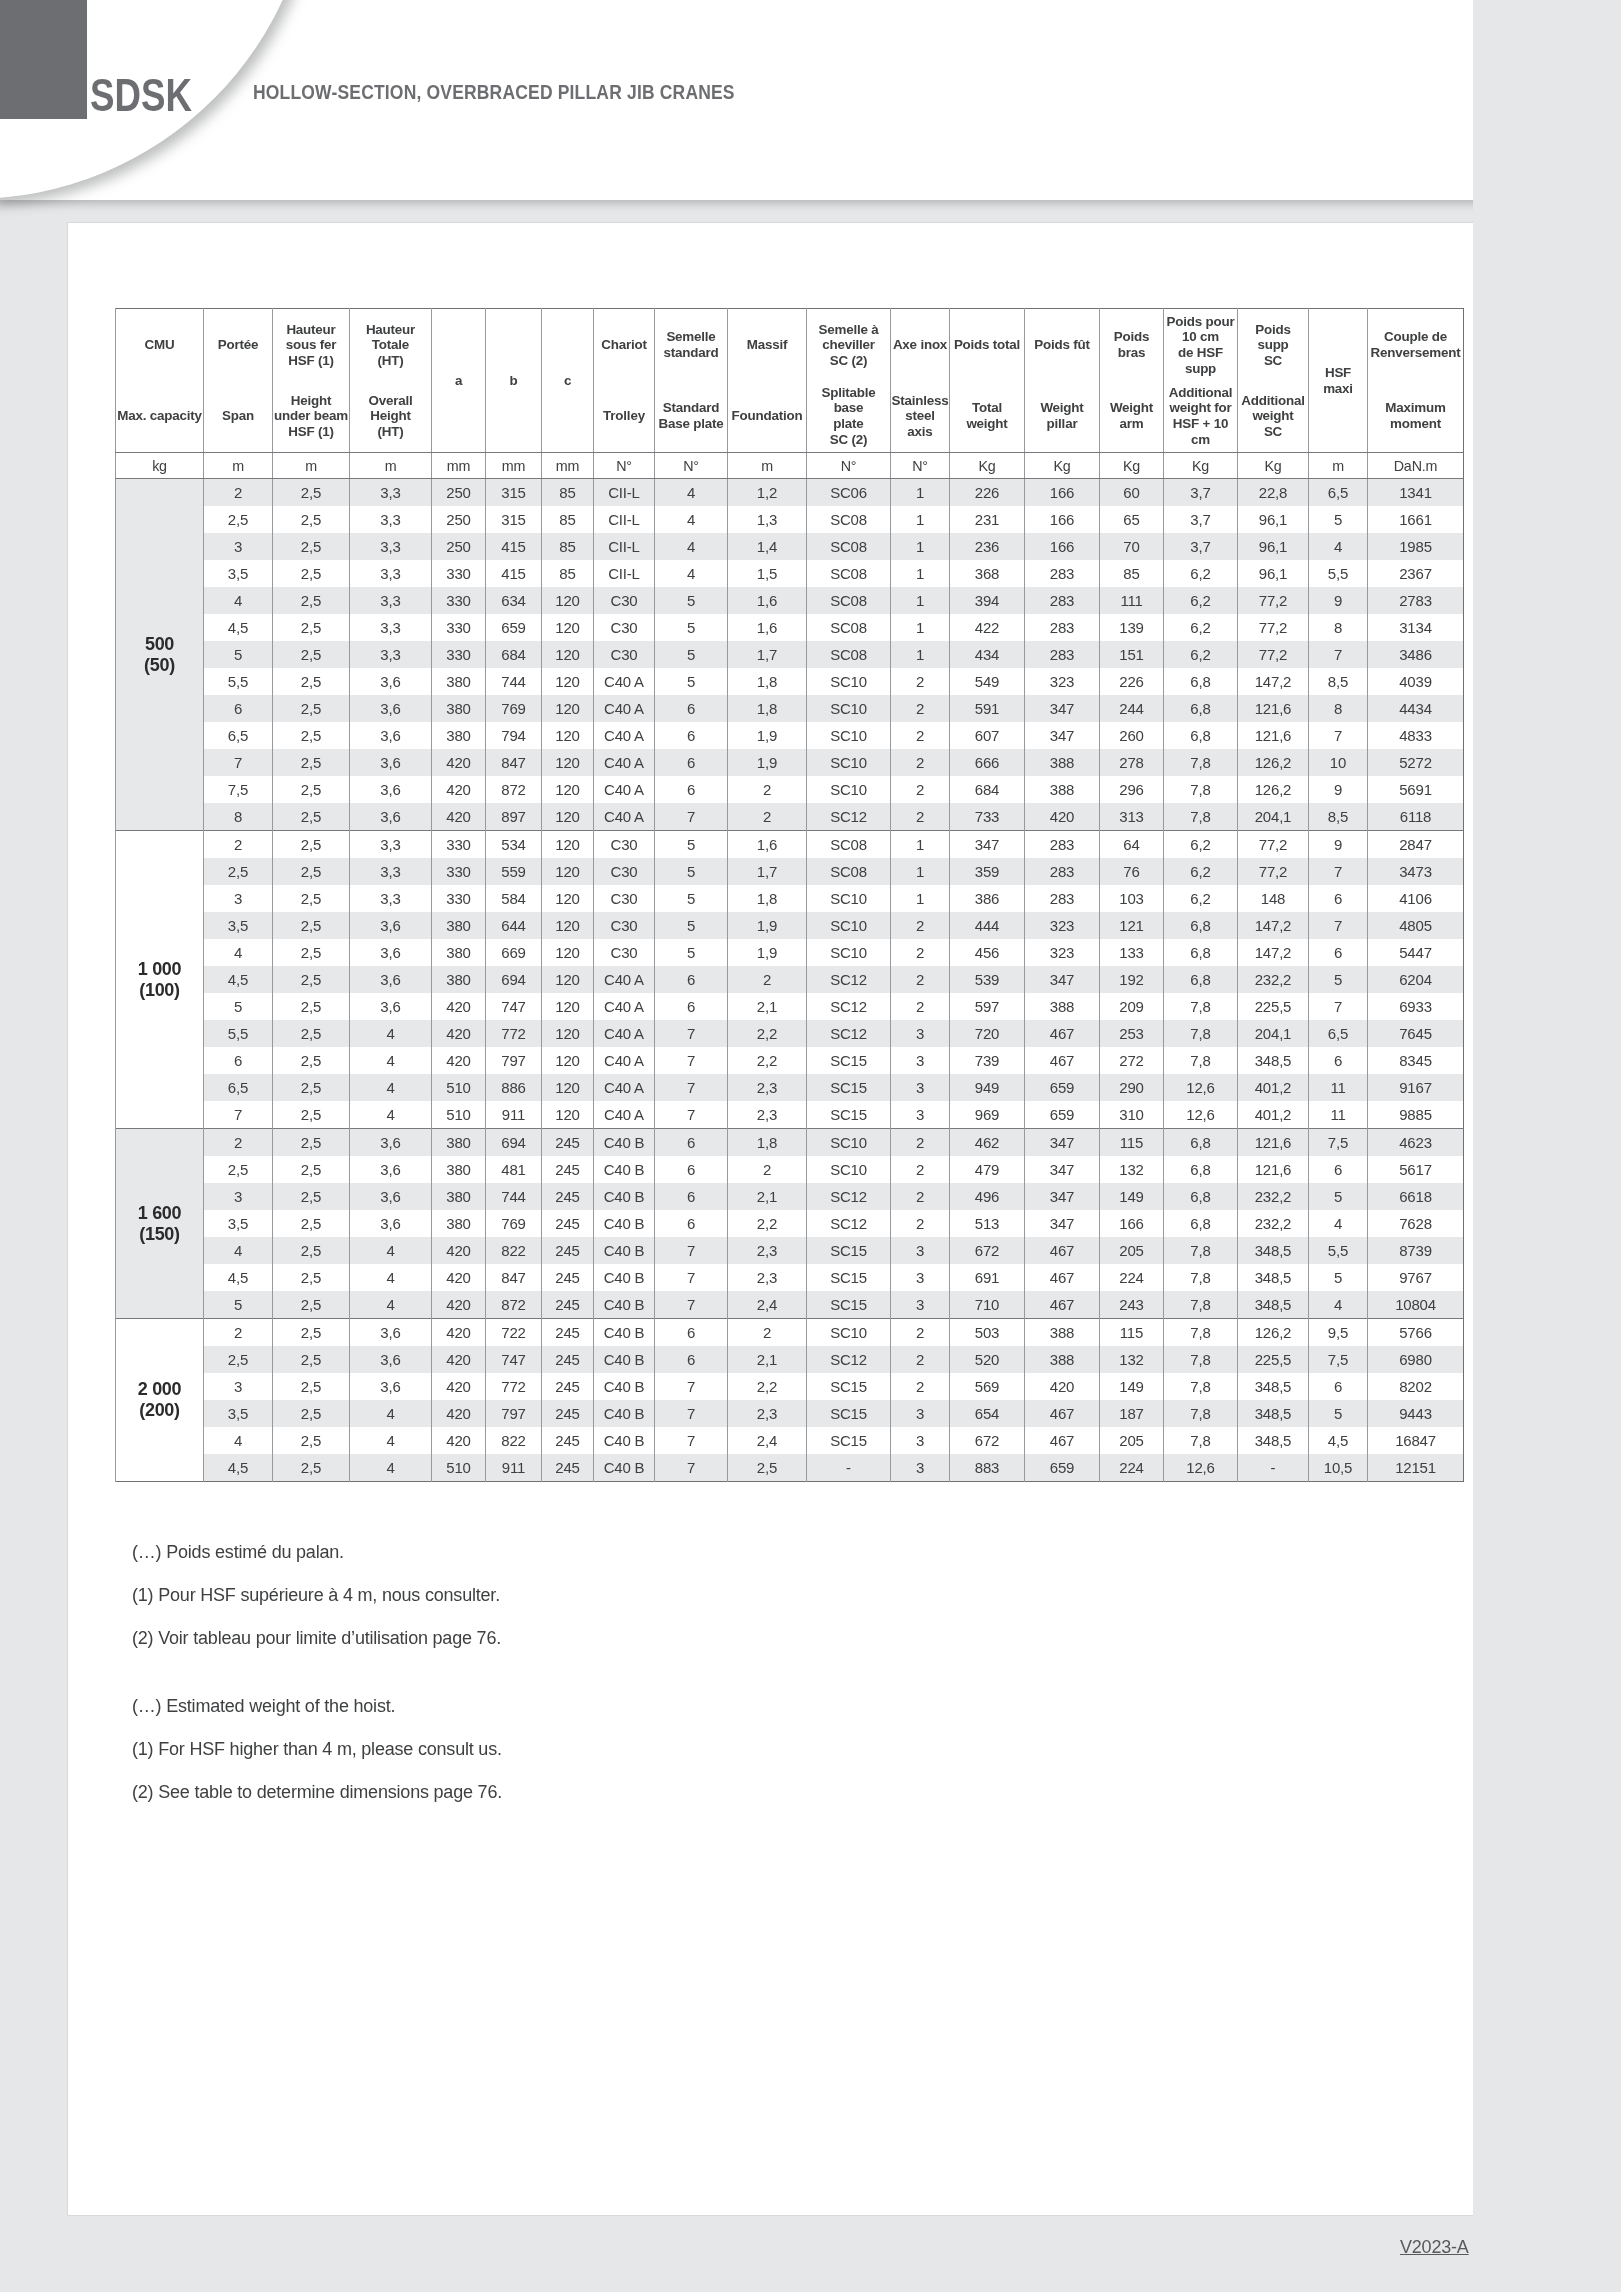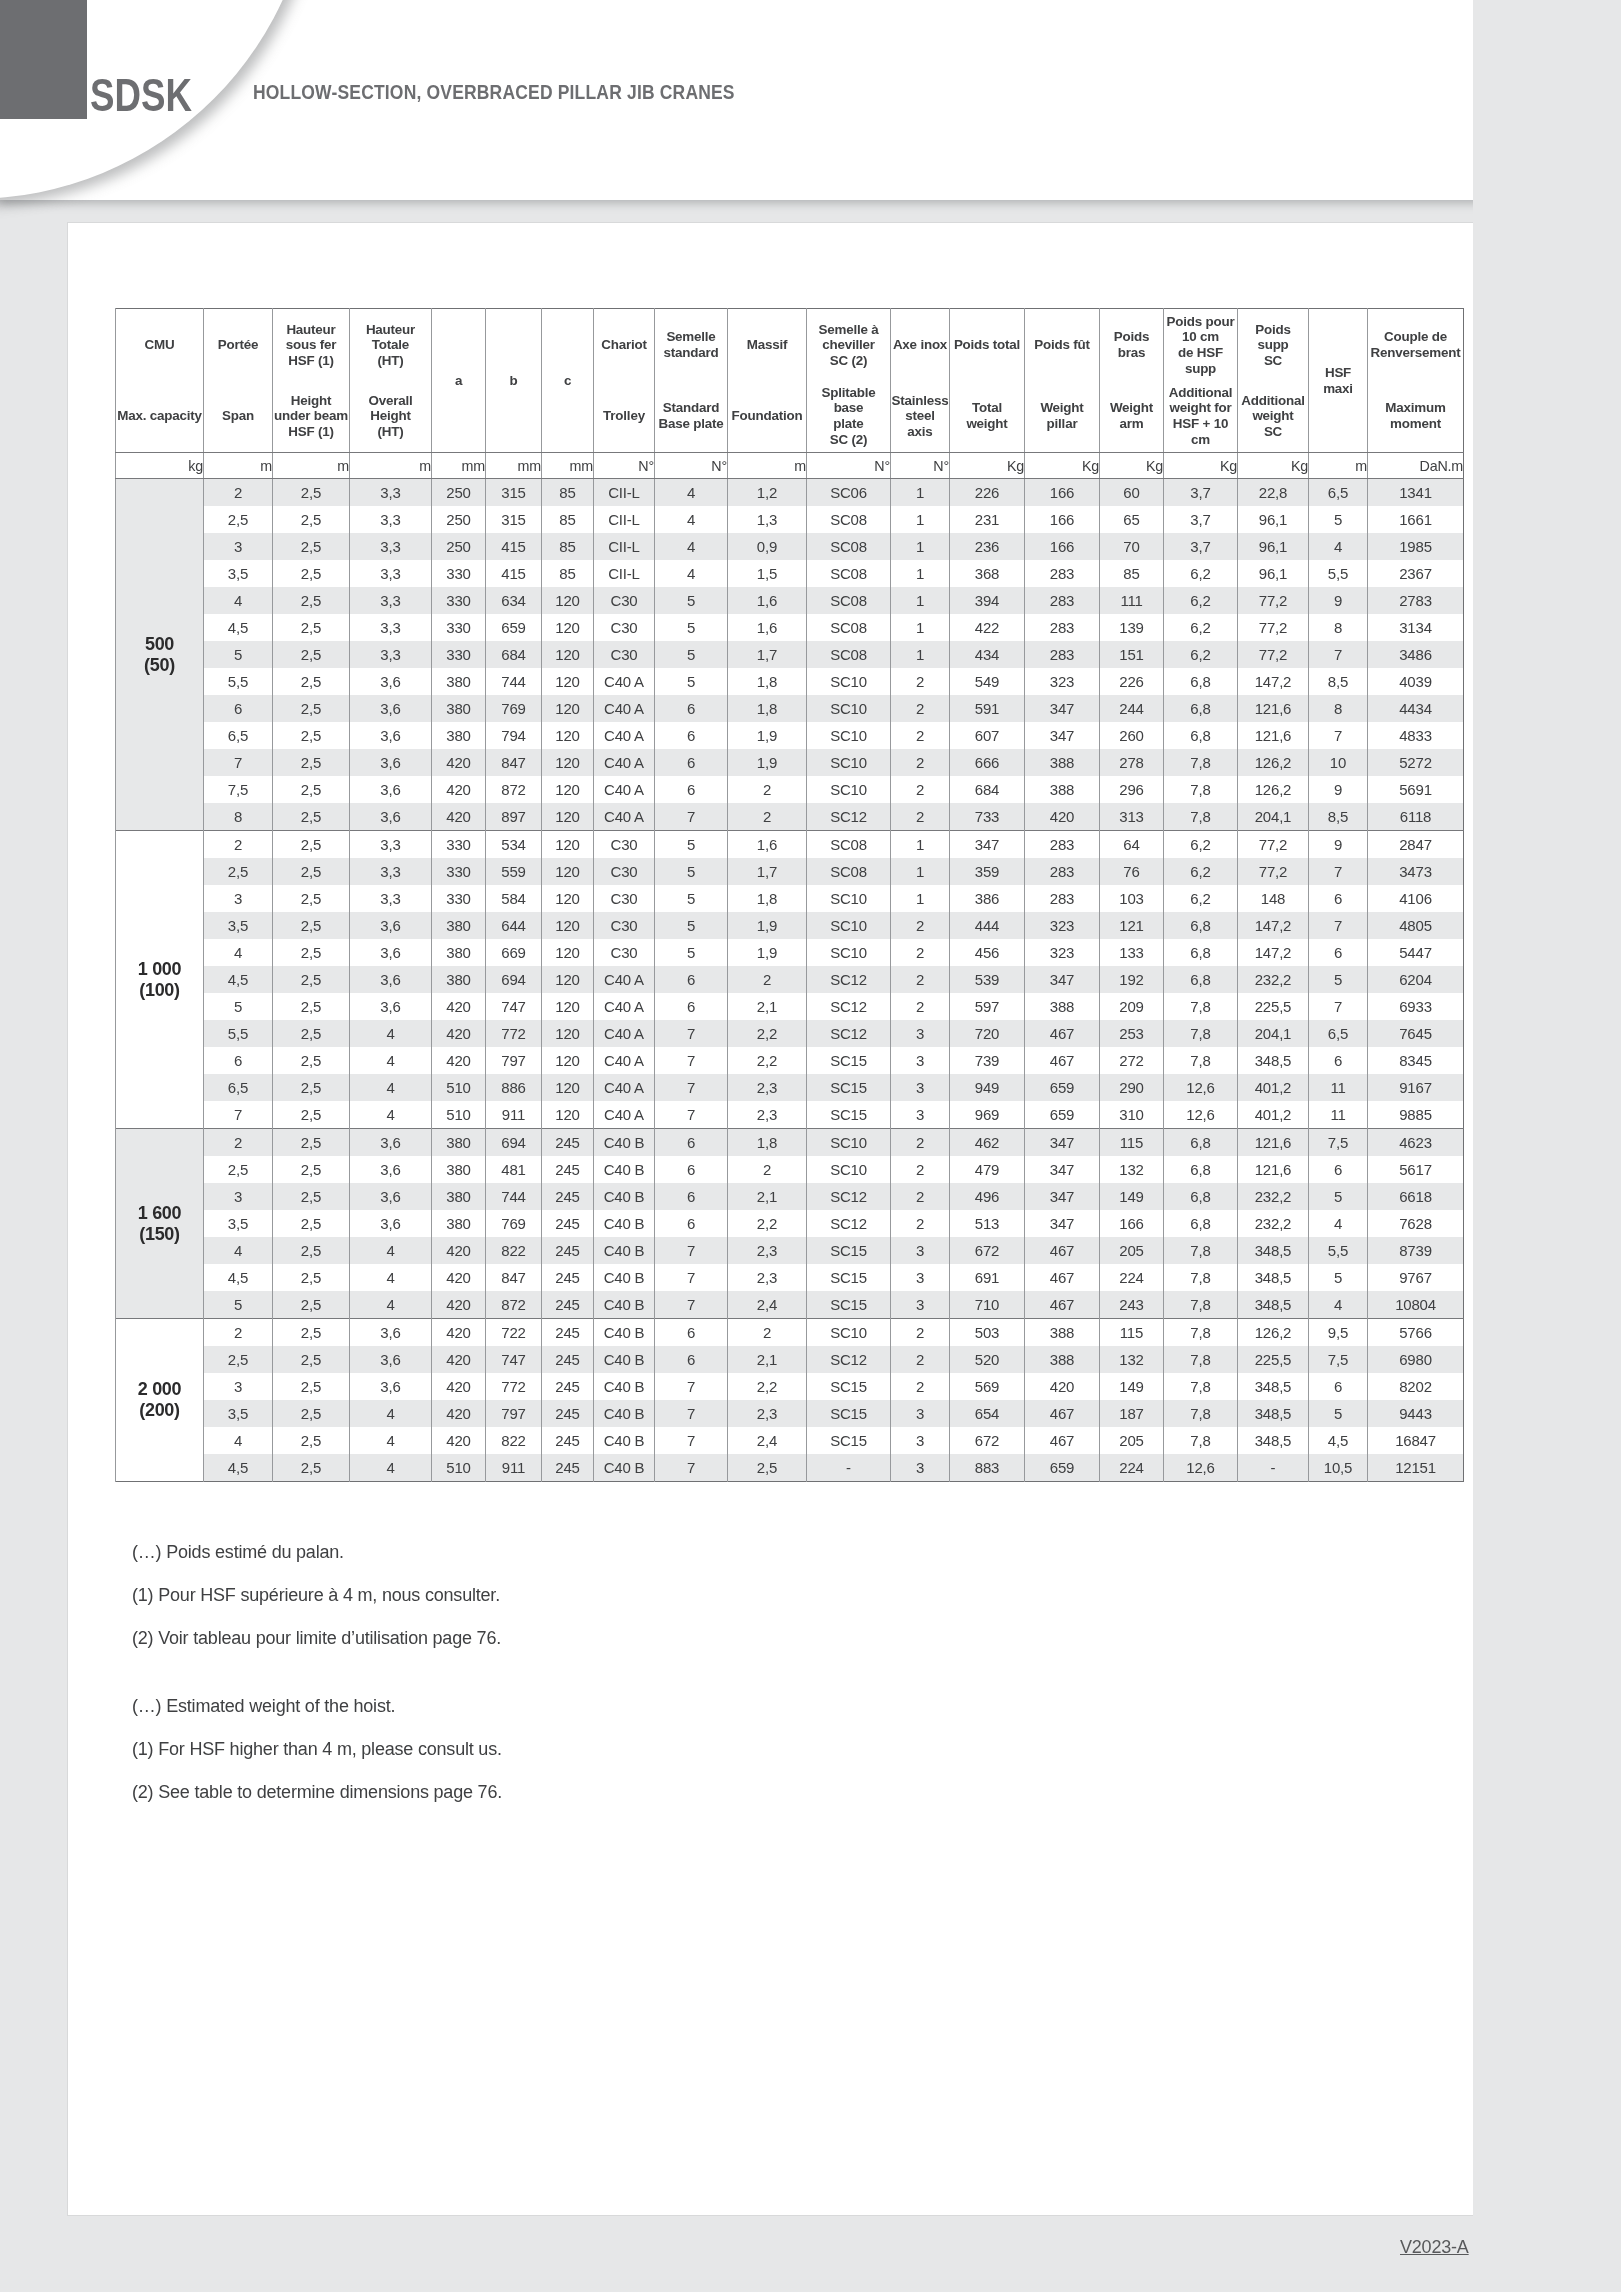--- a/index.html
+++ b/index.html
@@ -26,21 +26,21 @@
   .table-wrap{position:absolute;left:47px;top:85px;}
   .spec{border-collapse:collapse;table-layout:fixed;width:1348px;background:#ffffff;
         border:1.8px solid #6f7073;}
   .spec th,.spec td{border-left:0.9px solid #97999c;padding:0;margin:0;}
   .spec .col-th{border-bottom:1.8px solid #77787b;height:143px;vertical-align:middle;background:#fff;}
   .hwrap{display:flex;flex-direction:column;height:142px;}
   .lab{flex:1;display:flex;align-items:center;justify-content:center;text-align:center;
        white-space:pre-line;font-weight:bold;font-size:13.4px;line-height:1.16;color:#3f4042;
        padding:2.7px 0.9px;letter-spacing:-0.2px;}
   .spec .unit-cell{border-bottom:1.8px solid #77787b;height:25px;font-weight:normal;font-size:14.3px;
-       color:#3f4042;text-align:right;background:#fff;letter-spacing:-0.2px;}
+       color:#3f4042;text-align:center;background:#fff;letter-spacing:-0.2px;}
   .spec td{height:27px;text-align:center;vertical-align:middle;font-size:15px;color:#3f4042;
        letter-spacing:-0.2px;}
   .spec tr.stripe td{background:#e7e8e9;}
   .spec td.group-cell{background:#ffffff;vertical-align:middle;text-align:center;}
   .spec tr.group-start td{border-top:1.8px solid #77787b;}
   .cap{font-weight:bold;font-size:18px;line-height:1.15;color:#2b2b2c;letter-spacing:-0.3px;}
 
   
   .notes{position:absolute;left:47px;width:806px;margin-left:17px;}
   .notes-fr{top:1308px;}
@@ -289,21 +289,21 @@
             </tr>
             <tr class="stripe">
               <td>3</td>
               <td>2,5</td>
               <td>3,3</td>
               <td>250</td>
               <td>415</td>
               <td>85</td>
               <td>CII-L</td>
               <td>4</td>
-              <td>0,9</td>
+              <td>1,4</td>
               <td>SC08</td>
               <td>1</td>
               <td>236</td>
               <td>166</td>
               <td>70</td>
               <td>3,7</td>
               <td>96,1</td>
               <td>4</td>
               <td>1985</td>
             </tr>

